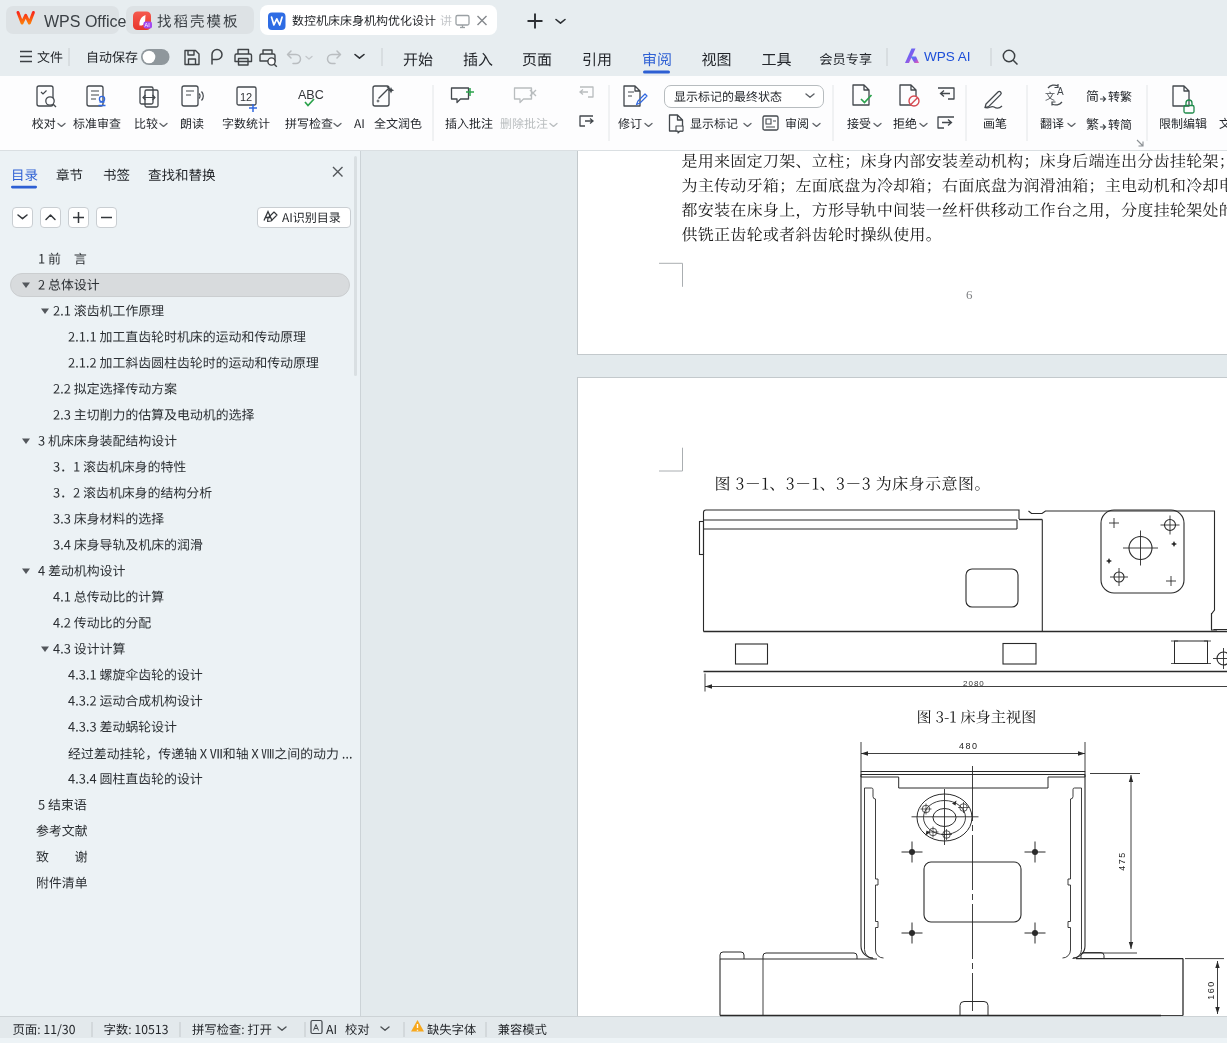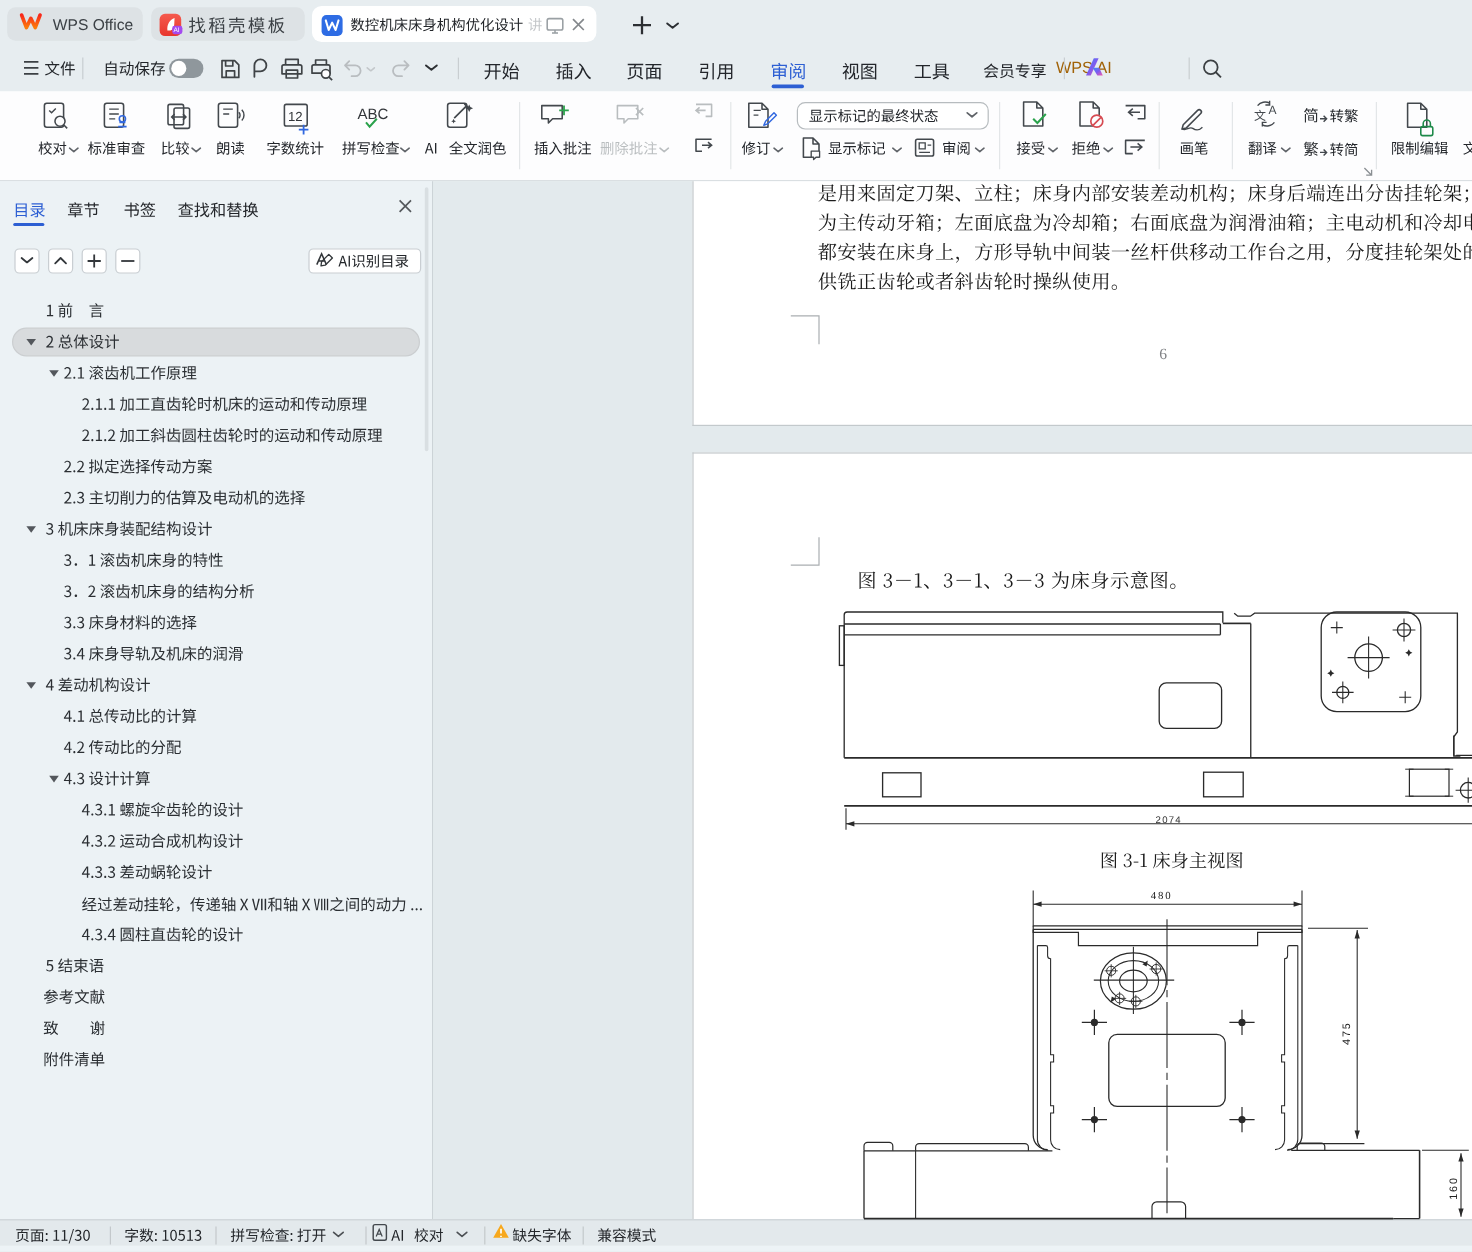--- a/index.html
+++ b/index.html
@@ -11,26 +11,26 @@
 <div style="position:absolute;left:6px;top:6px;width:113px;height:28px;background:#dde2e5;border-radius:7px"></div>
 <div style="position:absolute;left:126px;top:6px;width:128px;height:28px;background:#dde2e5;border-radius:7px"></div>
 <div style="position:absolute;left:260px;top:5px;width:237px;height:30px;background:#ffffff;border-radius:8px"></div>
 <div style="position:absolute;left:10px;top:273px;width:340px;height:24px;background:#d8dbdd;border:1px solid #cbced0;box-sizing:border-box;border-radius:12px"></div>
 <div style="position:absolute;left:664px;top:85px;width:160px;height:23px;background:#fff;border:1px solid #b7bcbf;border-radius:7px;box-sizing:border-box"></div>
 <div style="position:absolute;left:12px;top:207px;width:21px;height:21px;background:#fff;border:1px solid #c9ced2;border-radius:4px;box-sizing:border-box"></div>
 <div style="position:absolute;left:40px;top:207px;width:21px;height:21px;background:#fff;border:1px solid #c9ced2;border-radius:4px;box-sizing:border-box"></div>
 <div style="position:absolute;left:68px;top:207px;width:21px;height:21px;background:#fff;border:1px solid #c9ced2;border-radius:4px;box-sizing:border-box"></div>
 <div style="position:absolute;left:96px;top:207px;width:21px;height:21px;background:#fff;border:1px solid #c9ced2;border-radius:4px;box-sizing:border-box"></div>
 <div style="position:absolute;left:257px;top:207px;width:94px;height:21px;background:#fff;border:1px solid #c9ced2;border-radius:4px;box-sizing:border-box"></div>
-<div style="position:absolute;left:44px;top:13px;font-family:'Liberation Sans',sans-serif;font-size:13px;color:#3b4045">WPS Office</div>
-<div style="position:absolute;left:880px;top:49px;font-family:'Liberation Sans',sans-serif;font-size:13.5px;color:#a16207">WPS AI</div>
+<div style="position:absolute;left:44px;top:13px;font-family:'Liberation Sans',sans-serif;font-size:16px;color:#3b4045">WPS Office</div>
+<div style="position:absolute;left:924px;top:49px;font-family:'Liberation Sans',sans-serif;font-size:13.5px;color:#1d4ed8">WPS AI</div>
 <div style="position:absolute;left:354px;top:156px;width:3px;height:220px;background:#d9dfe2;border-radius:2px"></div>
 <div style="position:absolute;left:966px;top:287px;font-family:'Liberation Serif',serif;font-size:13px;color:#7f8184">6</div>
-<div style="position:absolute;left:963px;top:679px;font-family:'Liberation Sans',sans-serif;font-size:8px;color:#333;letter-spacing:1px">2074</div>
-<div style="position:absolute;left:959px;top:741px;font-family:Liberation Serif, serif;font-size:9px;color:#222;letter-spacing:1.5px">480</div>
+<div style="position:absolute;left:963px;top:679px;font-family:'Liberation Sans',sans-serif;font-size:8px;color:#333;letter-spacing:1px">2080</div>
+<div style="position:absolute;left:959px;top:741px;font-family:Liberation Sans, sans-serif;font-size:9px;color:#222;letter-spacing:1.5px">480</div>
 <div style="position:absolute;left:1112px;top:856px;font-family:'Liberation Sans',sans-serif;font-size:9px;color:#222;letter-spacing:1.5px;transform:rotate(-90deg)">475</div>
 <div style="position:absolute;left:1201px;top:985px;font-family:'Liberation Sans',sans-serif;font-size:9px;color:#222;letter-spacing:1.5px;transform:rotate(-90deg)">160</div>
 <svg width="1227" height="1043" viewBox="0 0 1227 1043" style="position:absolute;left:0;top:0">
     <defs>
       <path id="g0" d="M676 778C725 735 784 671 811 629L871 673C843 714 782 774 733 816ZM189 840V638H46V568H189V352C131 336 77 322 34 311L56 238L189 277V15C189 1 184 -3 170 -4C157 -4 113 -5 67 -3C76 -22 86 -53 89 -72C158 -72 200 -71 226 -59C252 -47 262 -27 262 15V299L395 339L386 408L262 372V568H384V638H262V840ZM829 465C795 389 746 314 686 246C664 320 646 410 633 510L941 543L933 613L625 581C616 661 610 747 607 837H531C535 744 542 656 550 573L396 557L404 486L558 502C573 379 595 271 624 182C548 109 459 50 367 13C387 -2 412 -25 425 -45C505 -9 583 44 653 107C702 -2 768 -68 858 -75C909 -79 949 -28 971 135C955 141 923 160 907 176C898 65 882 11 855 13C798 19 750 75 713 167C787 246 849 336 891 428Z"></path>
       <path id="g1" d="M881 826C767 790 559 764 386 751C394 734 403 709 405 692C582 703 794 728 930 768ZM596 664C618 613 641 545 650 504L714 523C706 564 681 630 656 680ZM401 633C428 583 458 517 470 476L533 500C520 540 489 605 461 653ZM867 702C847 640 809 552 779 497L837 472C869 524 906 605 936 675ZM339 832C273 800 157 771 59 753C67 736 78 710 81 694C117 700 156 707 195 715V553H56V483H186C151 370 91 239 34 167C47 148 66 116 75 94C117 153 160 245 195 340V-81H266V375C290 335 316 288 328 263L372 323C356 345 292 429 266 459V483H395V553H266V732C310 743 351 757 386 772ZM683 435V368H849V238H688V171H849V29H487V172H641V238H487V362C540 383 596 408 641 434L584 486C544 456 475 421 414 395V-79H487V-38H849V-73H919V435Z"></path>
       <path id="g2" d="M80 454V252H150V389H847V252H920V454ZM460 841V753H63V685H460V593H139V528H863V593H538V685H940V753H538V841ZM299 312V188C299 105 262 29 33 -21C45 -34 64 -68 70 -86C318 -29 373 76 373 185V244H631V28C631 -50 654 -70 735 -70C752 -70 847 -70 865 -70C933 -70 953 -39 961 78C941 83 911 94 895 106C892 12 887 -2 857 -2C837 -2 760 -2 744 -2C710 -2 705 2 705 29V312Z"></path>
       <path id="g3" d="M472 417H820V345H472ZM472 542H820V472H472ZM732 840V757H578V840H507V757H360V693H507V618H578V693H732V618H805V693H945V757H805V840ZM402 599V289H606C602 259 598 232 591 206H340V142H569C531 65 459 12 312 -20C326 -35 345 -63 352 -80C526 -38 607 34 647 140C697 30 790 -45 920 -80C930 -61 950 -33 966 -18C853 6 767 61 719 142H943V206H666C671 232 676 260 679 289H893V599ZM175 840V647H50V577H175V576C148 440 90 281 32 197C45 179 63 146 72 124C110 183 146 274 175 372V-79H247V436C274 383 305 319 318 286L366 340C349 371 273 496 247 535V577H350V647H247V840Z"></path>
       <path id="g4" d="M197 840V647H58V577H191C159 439 97 278 32 197C45 179 63 145 71 125C117 193 163 305 197 421V-79H267V456C294 405 326 342 339 309L385 366C368 396 292 512 267 546V577H387V647H267V840ZM879 821C778 779 585 755 428 746V502C428 343 418 118 306 -40C323 -48 354 -70 368 -82C477 75 499 309 501 476H531C561 351 604 238 664 144C600 70 524 16 440 -19C456 -33 476 -62 486 -80C569 -41 644 12 708 82C764 11 833 -45 915 -82C927 -62 950 -32 967 -18C883 15 813 70 756 141C829 241 883 370 911 533L864 547L851 544H501V685C651 695 823 718 929 761ZM827 476C802 370 762 280 710 204C661 283 624 376 598 476Z"></path>
       <path id="g5" d="M443 821C425 782 393 723 368 688L417 664C443 697 477 747 506 793ZM88 793C114 751 141 696 150 661L207 686C198 722 171 776 143 815ZM410 260C387 208 355 164 317 126C279 145 240 164 203 180C217 204 233 231 247 260ZM110 153C159 134 214 109 264 83C200 37 123 5 41 -14C54 -28 70 -54 77 -72C169 -47 254 -8 326 50C359 30 389 11 412 -6L460 43C437 59 408 77 375 95C428 152 470 222 495 309L454 326L442 323H278L300 375L233 387C226 367 216 345 206 323H70V260H175C154 220 131 183 110 153ZM257 841V654H50V592H234C186 527 109 465 39 435C54 421 71 395 80 378C141 411 207 467 257 526V404H327V540C375 505 436 458 461 435L503 489C479 506 391 562 342 592H531V654H327V841ZM629 832C604 656 559 488 481 383C497 373 526 349 538 337C564 374 586 418 606 467C628 369 657 278 694 199C638 104 560 31 451 -22C465 -37 486 -67 493 -83C595 -28 672 41 731 129C781 44 843 -24 921 -71C933 -52 955 -26 972 -12C888 33 822 106 771 198C824 301 858 426 880 576H948V646H663C677 702 689 761 698 821ZM809 576C793 461 769 361 733 276C695 366 667 468 648 576Z"></path>

